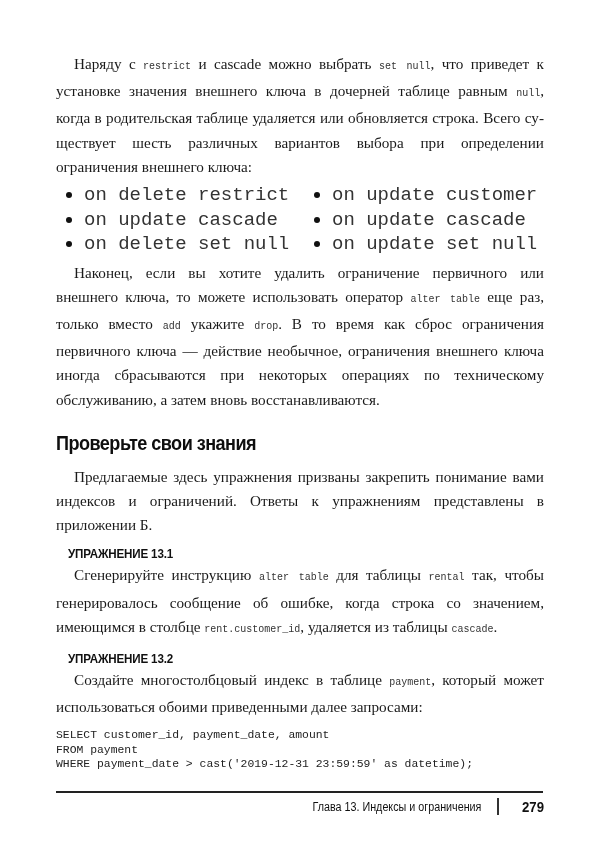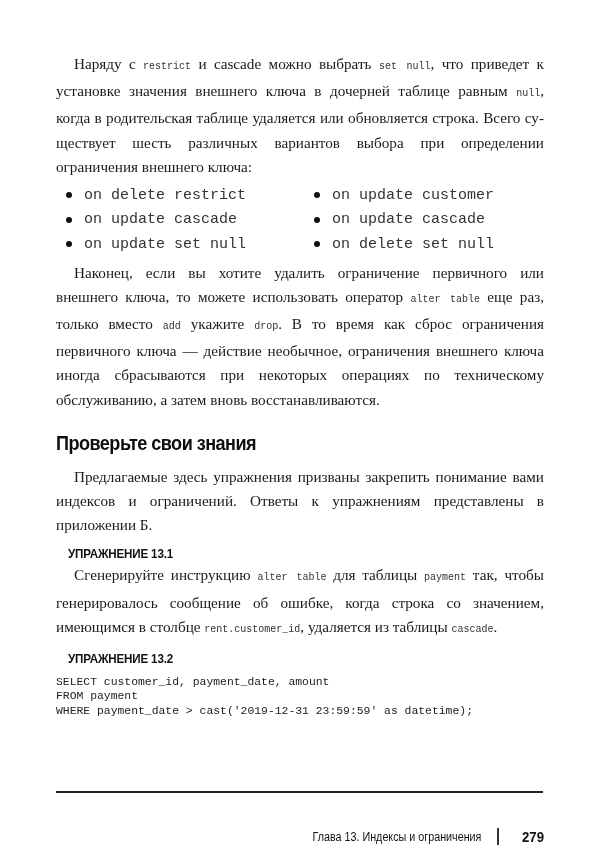--- a/index.html
+++ b/index.html
@@ -50,21 +50,21 @@
     .bullet-dot {
       width: 6px;
       height: 6px;
       border-radius: 50%;
       background: #111;
       margin-right: 12px;
       flex: none;
     }
     .bullet-text {
       font-family: "Liberation Mono", "DejaVu Sans Mono", monospace;
-      font-size: 15px;
+      font-size: 19px;
       color: #333;
     }
     .section-title {
       font-family: "Liberation Sans", "DejaVu Sans", sans-serif;
       font-weight: bold;
       font-size: 21px;
       letter-spacing: -0.6px;
       transform: scaleX(0.86);
       transform-origin: left center;
       margin: 19px 0 10px 0;
@@ -91,21 +91,21 @@
     .footer-rule {
       position: absolute;
       left: 56px;
       top: 791px;
       width: 487px;
       height: 1.5px;
       background: #222;
     }
     .footer {
       position: absolute;
-      top: 828px;
+      top: 798px;
       right: 56px;
       display: flex;
       align-items: center;
       font-family: "Liberation Sans", "DejaVu Sans", sans-serif;
       color: #111;
     }
     .footer-chapter {
       font-size: 12.5px;
       transform: scaleX(0.86);
       transform-origin: right center;
@@ -142,39 +142,40 @@
     <div class="bullet-item">
         <span class="bullet-dot"></span>
         <span class="bullet-text">on update cascade</span>
       </div>
     <div class="bullet-item">
         <span class="bullet-dot"></span>
         <span class="bullet-text">on update cascade</span>
       </div>
     <div class="bullet-item">
         <span class="bullet-dot"></span>
-        <span class="bullet-text">on update set null</span>
+        <span class="bullet-text">on delete set null</span>
       </div>
     <div class="bullet-item">
         <span class="bullet-dot"></span>
-        <span class="bullet-text">on delete set null</span>
+        <span class="bullet-text">on update set null</span>
       </div>
   </div>
 
 
   <p class="para"><span>Наконец, если вы хотите удалить ограничение первичного или внешнего ключа, то можете использовать оператор </span><span class="mono">alter table</span><span> еще раз, только вместо </span><span class="mono">add</span><span> укажите </span><span class="mono">drop</span><span>. В то время как сброс ограничения первичного ключа — действие необычное, ограничения внешнего ключа иногда сбрасываются при некоторых операциях по техническому обслуживанию, а затем вновь восста­навливаются.</span></p>
 
   <h2 class="section-title">Проверьте свои знания</h2>
 
   <p class="para">Предлагаемые здесь упражнения призваны закрепить понимание вами ин­дексов и ограничений. Ответы к упражнениям представлены в приложении Б.</p>
 
   <div class="exercise-title">УПРАЖНЕНИЕ 13.1</div>
-  <p class="para"><span>Сгенерируйте инструкцию </span><span class="mono">alter table</span><span> для таблицы </span><span class="mono">payment</span><span> так, чтобы генерировалось сообщение об ошибке, когда строка со значением, имеющим­ся в столбце </span><span class="mono">rent.customer_id</span><span>, удаляется из таблицы </span><span class="mono">cascade</span><span>.</span></p>
+  <p class="para"><span>Сгенерируйте инструкцию </span><span class="mono">alter table</span><span> для таблицы </span><span class="mono">rental</span><span> так, чтобы генерировалось сообщение об ошибке, когда строка со значением, имеющим­ся в столбце </span><span class="mono">rent.customer_id</span><span>, удаляется из таблицы </span><span class="mono">cascade</span><span>.</span></p>
 
   <div class="exercise-title">УПРАЖНЕНИЕ 13.2</div>
+  <p class="para"><span>Создайте многостолбцовый индекс в таблице </span><span class="mono">payment</span><span>, который может использоваться обоими приведенными далее запросами:</span></p>
 
   <div class="code-block">SELECT customer_id, payment_date, amount
 FROM payment
 WHERE payment_date &gt; cast('2019-12-31 23:59:59' as datetime);</div>
 
 </div>
 
 <div class="footer-rule"></div>
 <div class="footer">
   <span class="footer-chapter">Глава 13. Индексы и ограничения</span>

